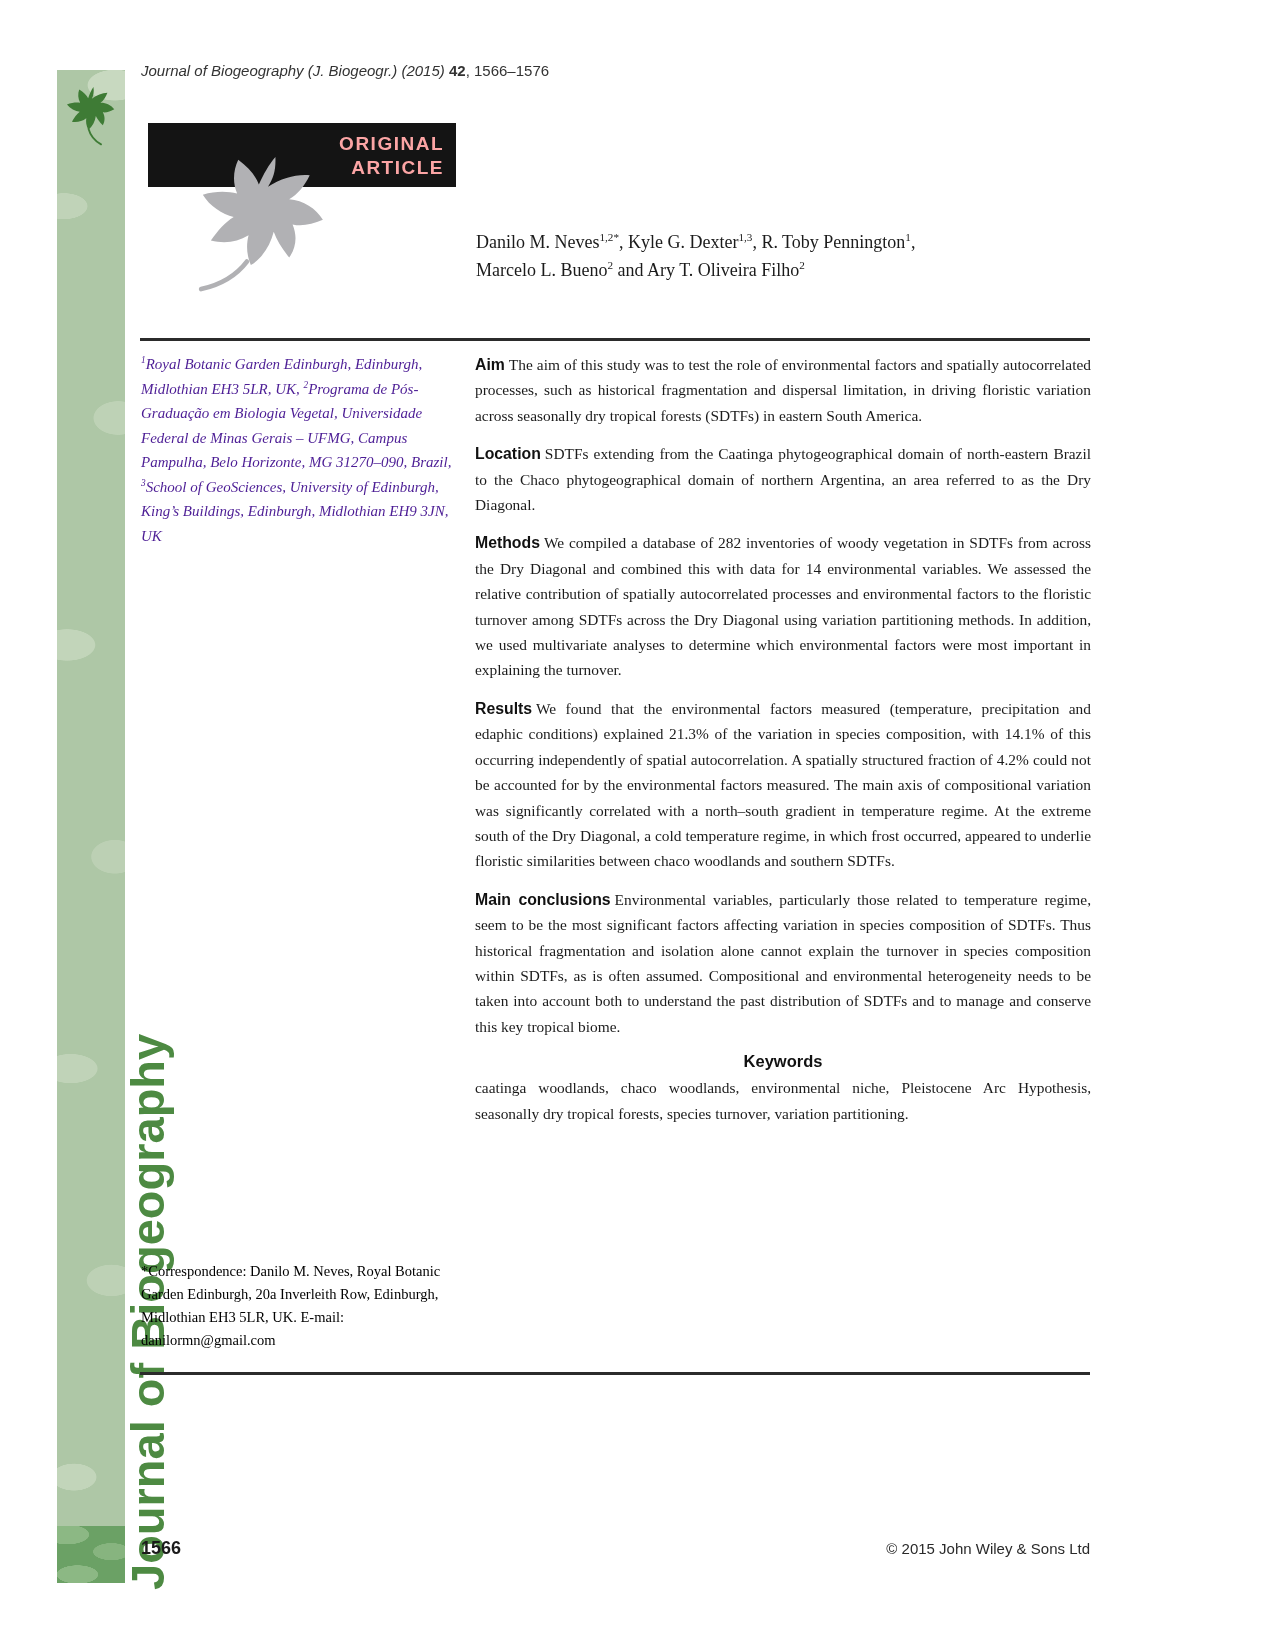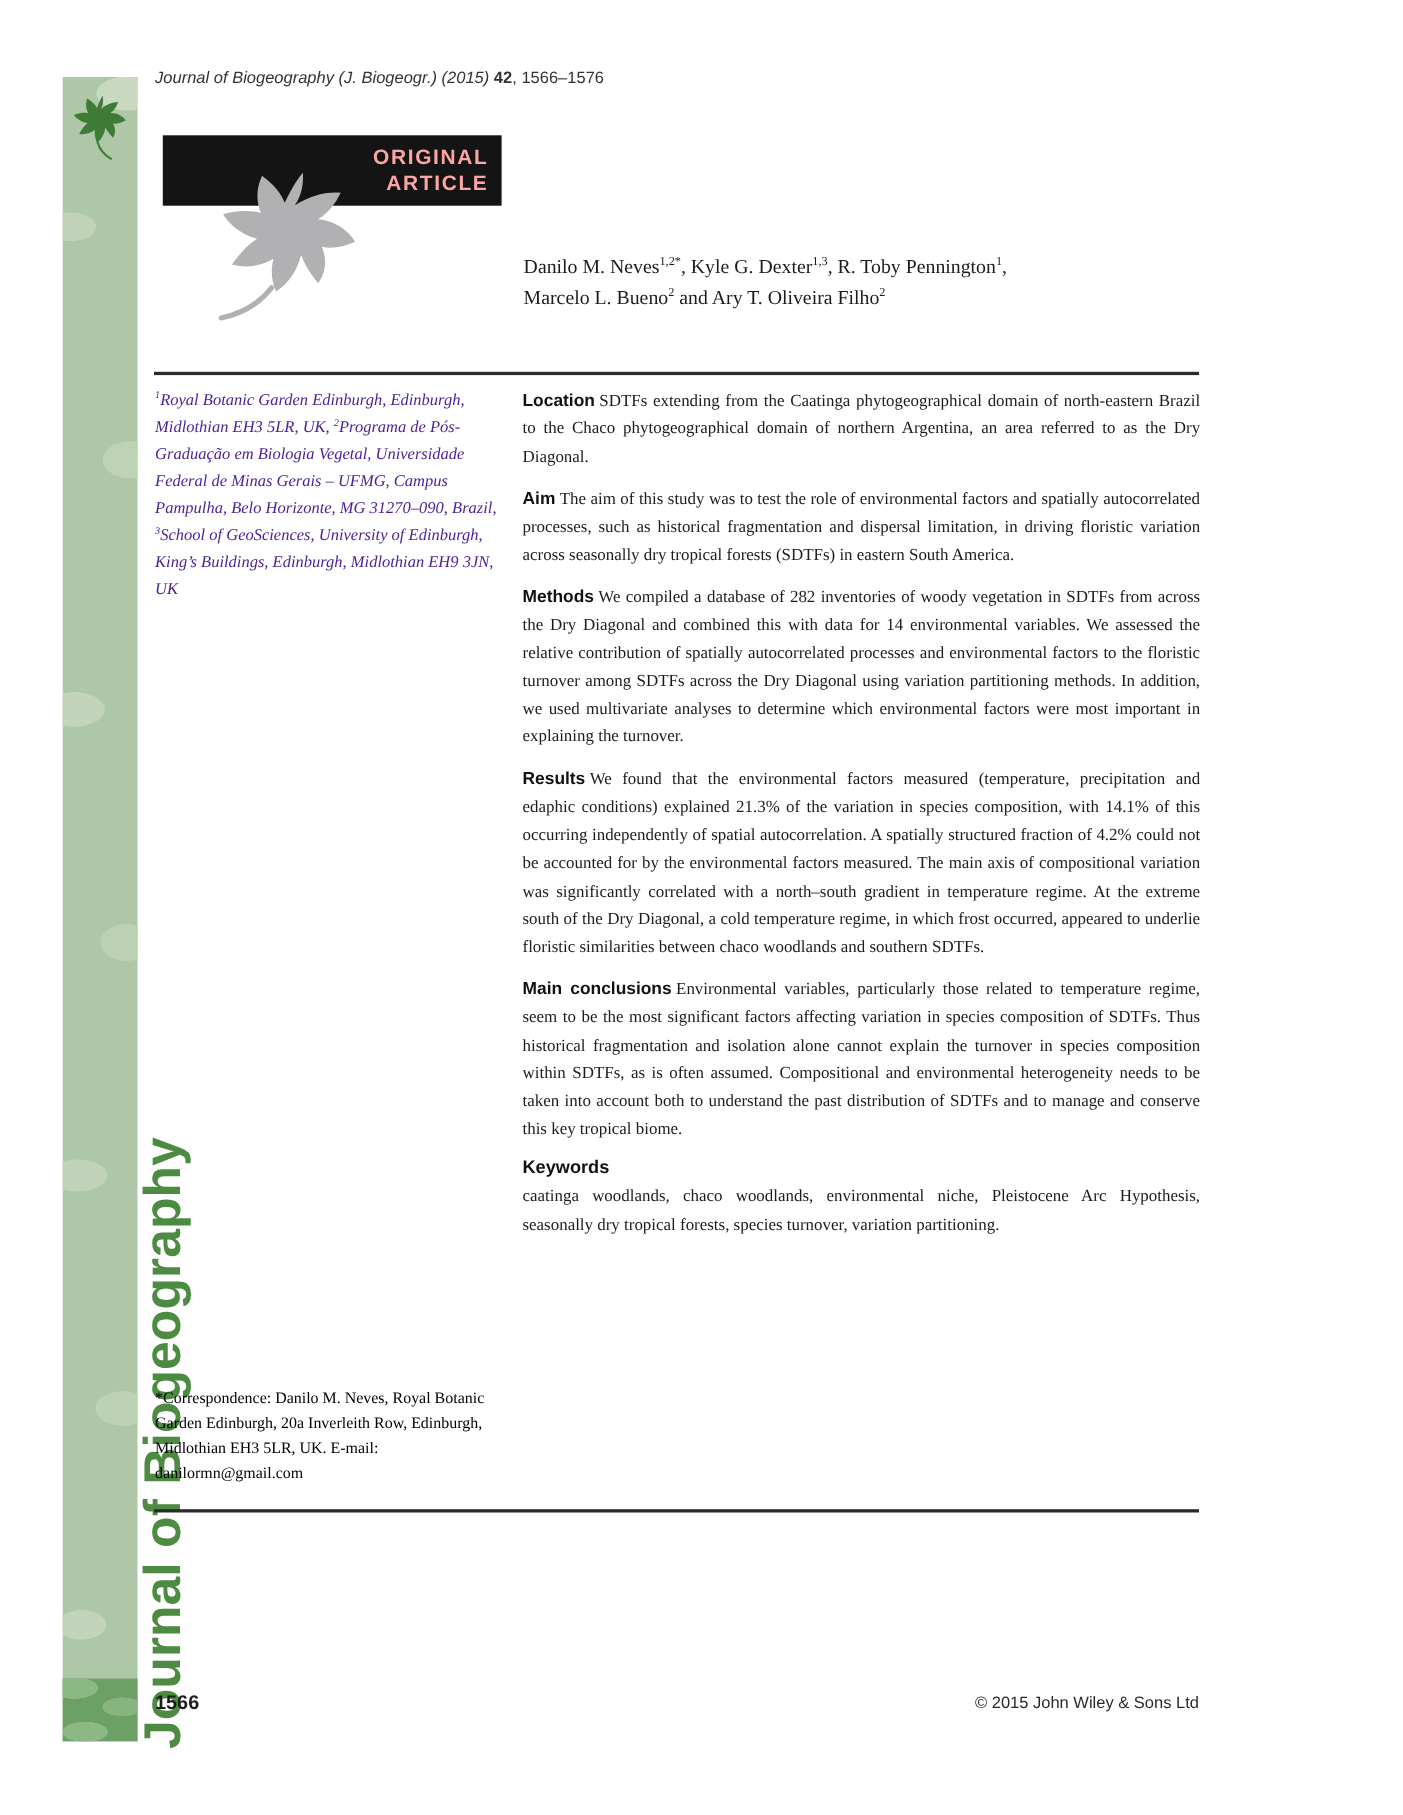--- a/index.html
+++ b/index.html
@@ -81,21 +81,21 @@
     font-family:"Liberation Sans", sans-serif; font-weight:bold; font-size:16.5px;
     letter-spacing:2.5px; color:#111111; margin-bottom:18px;
   }
   .para { text-align:justify; font-size:15.4px; line-height:25.4px; margin-bottom:13px; }
   .plabel {
     font-family:"Liberation Sans", sans-serif; font-weight:bold; font-size:15.8px;
     color:#111111; margin-right:4px;
   }
   .keywords-heading {
     font-family:"Liberation Sans", sans-serif; font-weight:bold; font-size:16.5px;
-    color:#111111; margin:6px 0 4px 0;
+    color:#111111; margin:6px 0 4px 0;text-align:center;
   }
   .keywords { text-align:justify; font-size:15.4px; line-height:25.4px; }
   
   .footer-page {
     position:absolute; left:141px; top:1538px;
     font-family:"Liberation Sans", sans-serif; font-weight:bold; font-size:18px; color:#1b1b1b;
   }
   .footer-links {
     position:absolute; left:330px; top:1540px;
     font-family:"Liberation Sans", sans-serif; font-size:15px; line-height:23px; color:#2a2a2a;
@@ -138,23 +138,23 @@
   </svg>
 
   <div class="authors"><span>Danilo M. Neves</span><sup>1,2*</sup><span>, Kyle G. Dexter</span><sup>1,3</sup><span>, R. Toby Pennington</span><sup>1</sup><span>,</span><br><span>Marcelo L. Bueno</span><sup>2</sup><span> and Ary T. Oliveira Filho</span><sup>2</sup></div>
 
   <div class="rule rule-top"></div>
 
   <div class="affiliations"><sup>1</sup><span>Royal Botanic Garden Edinburgh, Edinburgh, Midlothian EH3 5LR, UK, </span><sup>2</sup><span>Programa de Pós-Graduação em Biologia Vegetal, Universidade Federal de Minas Gerais – UFMG, Campus Pampulha, Belo Horizonte, MG 31270–090, Brazil, </span><sup>3</sup><span>School of GeoSciences, University of Edinburgh, King’s Buildings, Edinburgh, Midlothian EH9 3JN, UK</span></div>
 
   <section class="abstract">
 
+    <p class="para"><span class="plabel">Aim</span><span>The aim of this study was to test the role of environmental factors and spatially autocorrelated processes, such as historical fragmentation and dispersal limitation, in driving floristic variation across seasonally dry tropical forests (SDTFs) in eastern South America.</span></p>
+
     <p class="para"><span class="plabel">Location</span><span>SDTFs extending from the Caatinga phytogeographical domain of north-eastern Brazil to the Chaco phytogeographical domain of northern Argentina, an area referred to as the Dry Diagonal.</span></p>
-
-    <p class="para"><span class="plabel">Aim</span><span>The aim of this study was to test the role of environmental factors and spatially autocorrelated processes, such as historical fragmentation and dispersal limitation, in driving floristic variation across seasonally dry tropical forests (SDTFs) in eastern South America.</span></p>
 
     <p class="para"><span class="plabel">Methods</span><span>We compiled a database of 282 inventories of woody vegetation in SDTFs from across the Dry Diagonal and combined this with data for 14 environmental variables. We assessed the relative contribution of spatially autocorrelated processes and environmental factors to the floristic turnover among SDTFs across the Dry Diagonal using variation partitioning methods. In addition, we used multivariate analyses to determine which environmental factors were most important in explaining the turnover.</span></p>
 
     <p class="para"><span class="plabel">Results</span><span>We found that the environmental factors measured (temperature, precipitation and edaphic conditions) explained 21.3% of the variation in species composition, with 14.1% of this occurring independently of spatial autocorrelation. A spatially structured fraction of 4.2% could not be accounted for by the environmental factors measured. The main axis of compositional variation was significantly correlated with a north–south gradient in temperature regime. At the extreme south of the Dry Diagonal, a cold temperature regime, in which frost occurred, appeared to underlie floristic similarities between chaco woodlands and southern SDTFs.</span></p>
 
     <p class="para"><span class="plabel">Main conclusions</span><span>Environmental variables, particularly those related to temperature regime, seem to be the most significant factors affecting variation in species composition of SDTFs. Thus historical fragmentation and isolation alone cannot explain the turnover in species composition within SDTFs, as is often assumed. Compositional and environmental heterogeneity needs to be taken into account both to understand the past distribution of SDTFs and to manage and conserve this key tropical biome.</span></p>
 
     <h3 class="keywords-heading">Keywords</h3>
     <p class="keywords">caatinga woodlands, chaco woodlands, environmental niche, Pleistocene Arc Hypothesis, seasonally dry tropical forests, species turnover, variation partitioning.</p>
   </section>

